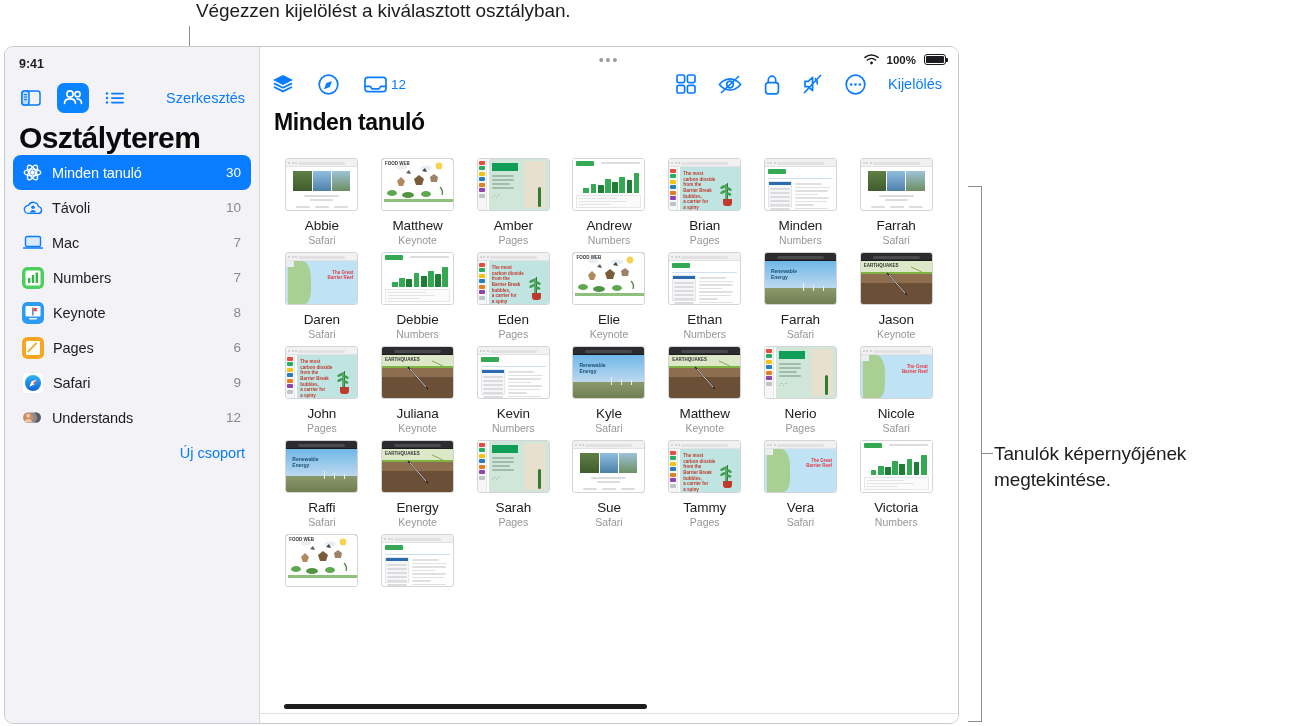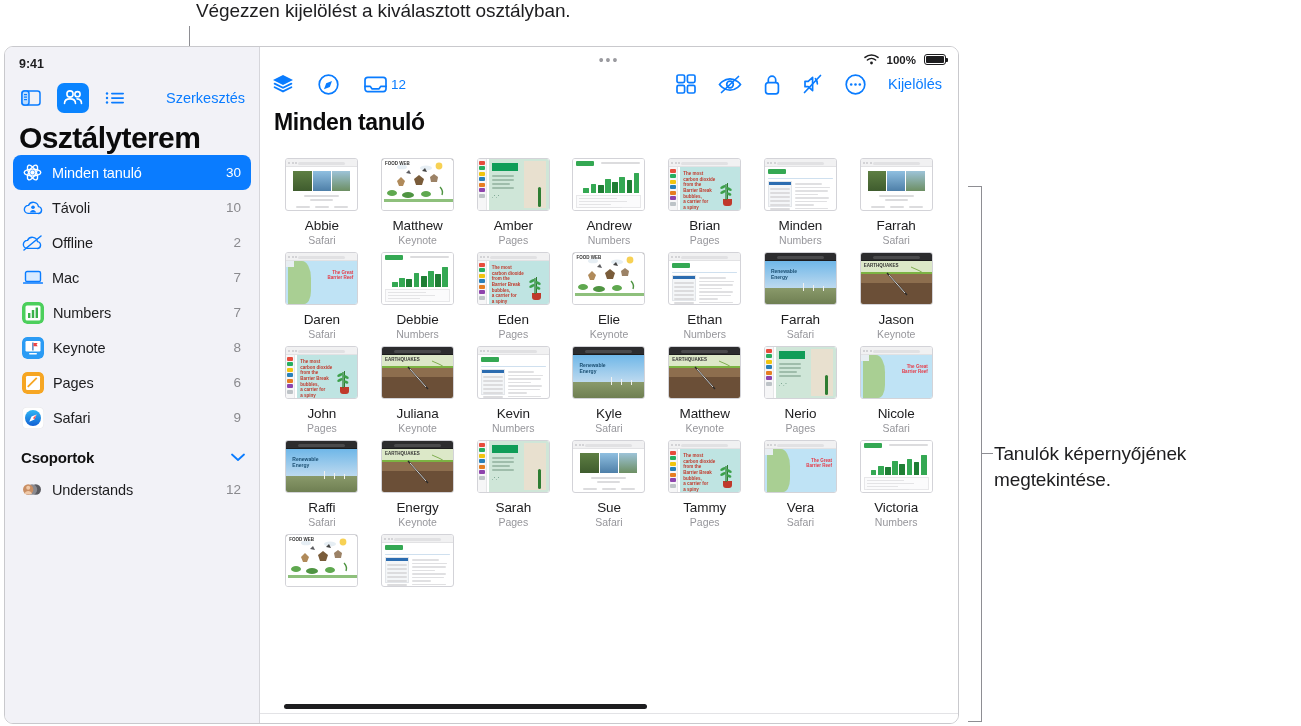--- a/index.html
+++ b/index.html
@@ -324,30 +324,20 @@
         <div class="srow">
           <span class="ico">
             <svg width="20" height="16" viewBox="0 0 20 16">
               <path d="M5.2 13.4a4 4 0 0 1 .3-8 5.3 5.3 0 0 1 10 1.2 3.4 3.4 0 0 1-.7 6.8z" fill="none" stroke="#0a7cff" stroke-width="1.4"></path>
               <circle cx="10" cy="7.2" r="1.8" fill="#0a7cff"></circle>
               <path d="M6.9 12.6c.4-1.8 1.6-2.7 3.1-2.7s2.7.9 3.1 2.7" fill="#0a7cff"></path>
             </svg>
           </span>
     <span class="nm">Távoli</span>
     <span class="ct">10</span>
-        </div>
-        <div class="srow">
-          <span class="ico">
-            <svg width="21" height="16" viewBox="0 0 21 16">
-              <path d="M5.2 13.4a4 4 0 0 1 .3-8 5.3 5.3 0 0 1 10 1.2 3.4 3.4 0 0 1-.7 6.8z" fill="none" stroke="#0a7cff" stroke-width="1.4"></path>
-              <path d="M2 15L19 1" stroke="#0a7cff" stroke-width="1.5" stroke-linecap="round"></path>
-            </svg>
-          </span>
-    <span class="nm">Offline</span>
-    <span class="ct">2</span>
         </div>
         <div class="srow">
           <span class="ico">
             <svg width="20" height="15" viewBox="0 0 20 15">
               <rect x="2.5" y="1.5" width="15" height="10" rx="1.6" fill="#d8eaff" stroke="#0a7cff" stroke-width="1.4"></rect>
               <path d="M0.6 13h18.8" stroke="#0a7cff" stroke-width="1.5" stroke-linecap="round"></path>
             </svg>
           </span>
     <span class="nm">Mac</span>
     <span class="ct">7</span>
@@ -405,44 +395,37 @@
               </defs>
               <path d="M14.6 7.4l-2.2 5.1-5.1 2.2 2.2-5.1z" fill="#fff"></path>
               <path d="M14.6 7.4l-2.2 5.1-1.4-1.4z" fill="#ff4d4d"></path>
             </svg>
           </span>
     <span class="nm">Safari</span>
     <span class="ct">9</span>
         </div>
       </div>
 
-    <div class="section-head">
-      <span class="label">Csoportok</span>
-      <span class="chev">
-        <svg width="14" height="9" viewBox="0 0 14 9">
-            <path d="M1 1.5L7 7l6-5.5" fill="none" stroke="#0a7cff" stroke-width="1.8" stroke-linecap="round" stroke-linejoin="round"></path>
-          </svg>
-      </span>
-    </div>
     <div id="groups-list">
         <div class="srow">
           <span class="ico">
             <svg width="22" height="15" viewBox="0 0 22 15">
               <circle cx="14.5" cy="7.5" r="5.4" fill="#5b5b60"></circle>
               <circle cx="10.5" cy="7.5" r="5.4" fill="#8a8a90"></circle>
               <circle cx="6.5" cy="7.5" r="5.4" fill="#c98e63"></circle>
               <circle cx="6.5" cy="5.6" r="2.1" fill="#f0c9a8"></circle>
               <path d="M2.6 12.2c.6-2.1 2-3 3.9-3s3.3.9 3.9 3z" fill="#f0c9a8"></path>
             </svg>
           </span>
     <span class="nm">Understands</span>
     <span class="ct">12</span>
         </div>
       </div>
 
+    <div class="new-group">Új csoport</div>
   </div>
 
   <div class="main">
     <div class="grabber">•••</div>
     <div class="status-right">
       <span>
         <svg width="15" height="11" viewBox="0 0 15 11">
             <path d="M1 3.4A10 10 0 0 1 14 3.4" fill="none" stroke="#1d1d1f" stroke-width="1.5" stroke-linecap="round"></path>
             <path d="M3.4 6A6.4 6.4 0 0 1 11.6 6" fill="none" stroke="#1d1d1f" stroke-width="1.5" stroke-linecap="round"></path>
             <circle cx="7.5" cy="9" r="1.4" fill="#1d1d1f"></circle>

